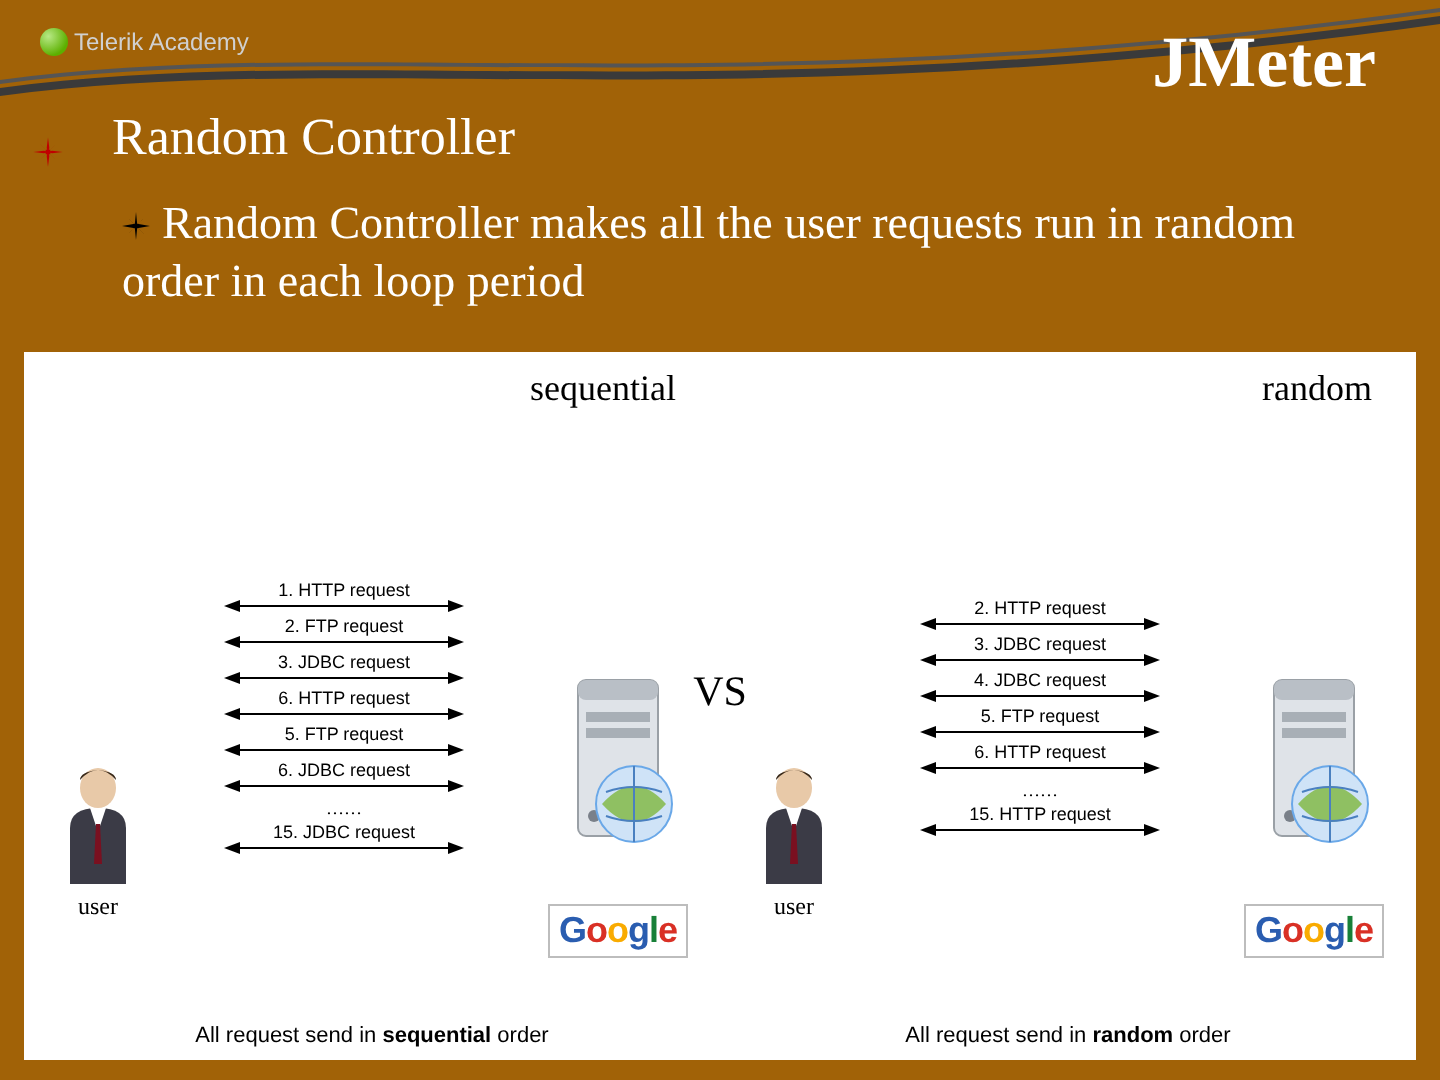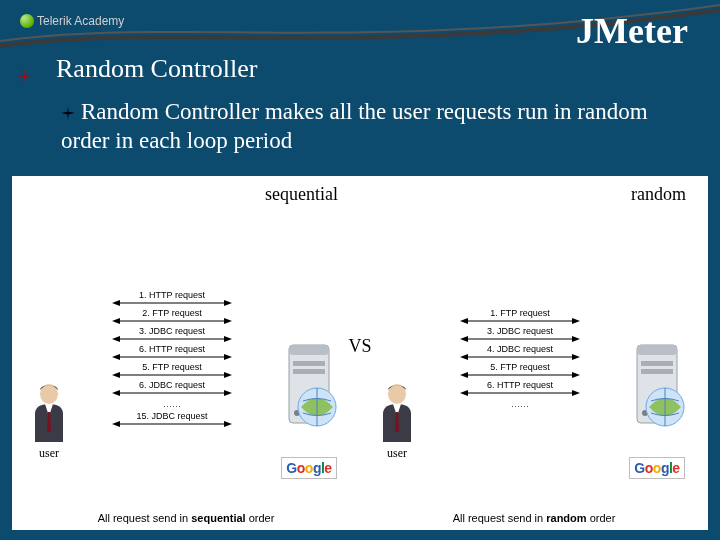--- a/index.html
+++ b/index.html
@@ -5,21 +5,21 @@
   * { margin: 0; padding: 0; box-sizing: border-box; }
   body {
     width: 720px; height: 540px;
     background: #000;
     font-family: Georgia, 'Times New Roman', serif;
     overflow: hidden;
   }
   .slide {
     width: 100%; height: 100%;
     position: relative;
-    background: #0c4a6e;
+    background: #a16207;
   }
   .swoosh {
     position: absolute;
     top: 0; left: 0; width: 100%; height: 50px;
     overflow: hidden;
   }
   .swoosh svg { width: 100%; height: 100%; }
   .logo {
     position: absolute;
     top: 14px; left: 20px;
@@ -79,21 +79,21 @@
     position: relative;
     padding: 8px 6px 6px 6px;
     display: flex;
     flex-direction: column;
   }
   .vs {
     position: absolute;
     left: 50%; top: 48%;
     transform: translate(-50%, -50%);
     font-family: 'Comic Sans MS', cursive;
-    font-size: 18px;
+    font-size: 21px;
     color: #000;
   }
   .mode-label {
     text-align: right;
     font-family: 'Comic Sans MS', cursive;
     font-size: 18px;
     color: #000;
     padding-right: 16px;
     margin-bottom: 2px;
   }
@@ -149,21 +149,21 @@
     align-items: center;
     justify-content: flex-end;
     padding-bottom: 30px;
   }
   .server-svg { width: 72px; height: 96px; }
   .google-logo {
     margin-top: 20px;
     border: 1px solid #bdbdbd;
     padding: 2px 4px;
     font-family: Arial, sans-serif;
-    font-size: 14px;
+    font-size: 18px;
     background: #fff;
     letter-spacing: -0.5px;
   }
   .google-logo .g1 { color: #2a5db0; font-weight: bold; }
   .google-logo .g2 { color: #d93025; font-weight: bold; }
   .google-logo .g3 { color: #f9ab00; font-weight: bold; }
   .google-logo .g4 { color: #2a5db0; font-weight: bold; }
   .google-logo .g5 { color: #188038; font-weight: bold; }
   .google-logo .g6 { color: #d93025; font-weight: bold; }
   .caption {
@@ -330,21 +330,21 @@
             <ellipse cx="24" cy="12" rx="9" ry="10" fill="#e8c9a8"></ellipse>
             <path d="M15 8 Q24 -2 33 8 Q33 4 24 3 Q15 4 15 8 Z" fill="#3a2a1a"></path>
             <path d="M10 60 L10 32 Q10 22 24 22 Q38 22 38 32 L38 60 Z" fill="#3b3b46"></path>
             <path d="M20 22 L24 34 L28 22 Z" fill="#fff"></path>
             <path d="M23 30 L25 30 L26 50 L22 50 Z" fill="#7a1020"></path>
           </svg>
           <div class="actor-label">user</div>
         </div>
         <div class="arrows-col">
           <div class="req-line">
-              <div class="req-label">1. FTP request</div>
+              <div class="req-label">2. HTTP request</div>
               <svg class="dbl-arrow" viewBox="0 0 120 8">
                 <line x1="6" y1="4" x2="114" y2="4" stroke="#000" stroke-width="1"></line>
                 <polygon points="0,4 8,1 8,7" fill="#000"></polygon>
                 <polygon points="120,4 112,1 112,7" fill="#000"></polygon>
               </svg>
             </div>
           <div class="req-line">
               <div class="req-label">3. JDBC request</div>
               <svg class="dbl-arrow" viewBox="0 0 120 8">
                 <line x1="6" y1="4" x2="114" y2="4" stroke="#000" stroke-width="1"></line>
@@ -370,20 +370,28 @@
             </div>
           <div class="req-line">
               <div class="req-label">6. HTTP request</div>
               <svg class="dbl-arrow" viewBox="0 0 120 8">
                 <line x1="6" y1="4" x2="114" y2="4" stroke="#000" stroke-width="1"></line>
                 <polygon points="0,4 8,1 8,7" fill="#000"></polygon>
                 <polygon points="120,4 112,1 112,7" fill="#000"></polygon>
               </svg>
             </div>
           <div class="dots">……</div>
+          <div class="req-line">
+              <div class="req-label">15. HTTP request</div>
+              <svg class="dbl-arrow" viewBox="0 0 120 8">
+                <line x1="6" y1="4" x2="114" y2="4" stroke="#000" stroke-width="1"></line>
+                <polygon points="0,4 8,1 8,7" fill="#000"></polygon>
+                <polygon points="120,4 112,1 112,7" fill="#000"></polygon>
+              </svg>
+            </div>
         </div>
         <div class="server-col">
           <svg class="server-svg" viewBox="0 0 72 96">
             <rect x="16" y="4" width="40" height="78" rx="4" fill="#dfe3e8" stroke="#9aa0a6"></rect>
             <rect x="16" y="4" width="40" height="10" rx="4" fill="#b9bfc6"></rect>
             <rect x="20" y="20" width="32" height="5" fill="#a8afb6"></rect>
             <rect x="20" y="28" width="32" height="5" fill="#a8afb6"></rect>
             <circle cx="24" cy="72" r="3" fill="#7a8089"></circle>
             <circle cx="44" cy="66" r="19" fill="#cfe3f7" stroke="#6aa8e8"></circle>
             <path d="M28 66 Q44 48 60 66 Q44 84 28 66 Z" fill="#8fc062"></path>

